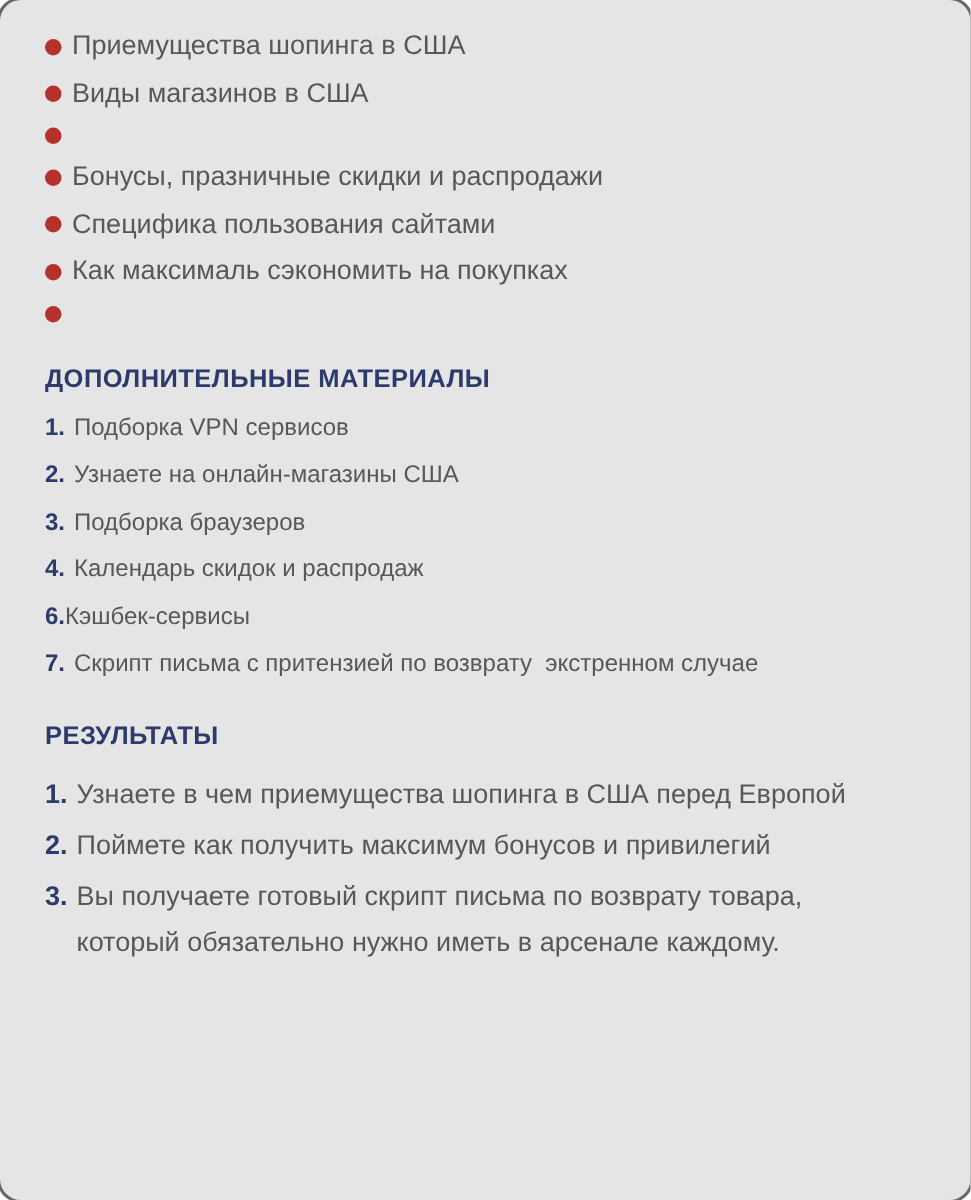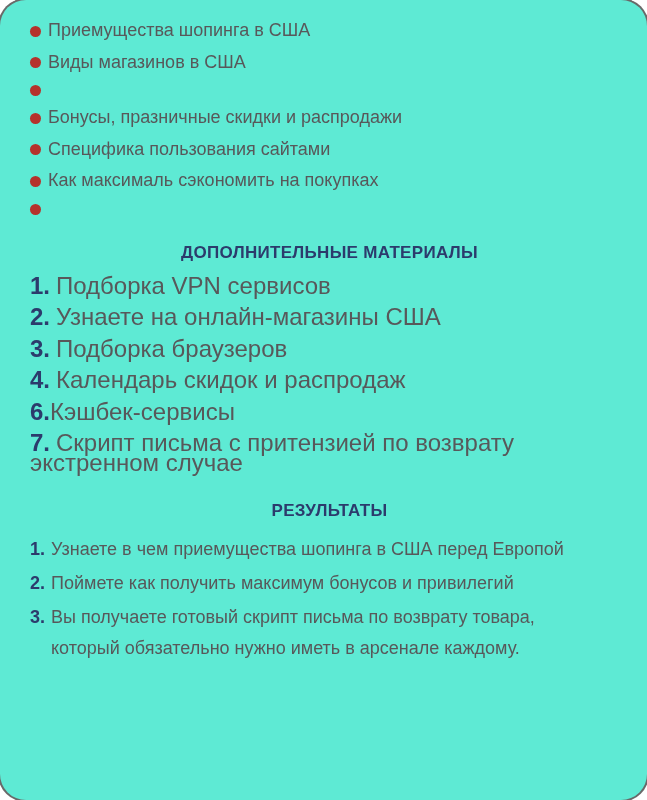--- a/index.html
+++ b/index.html
@@ -8,22 +8,22 @@
     width: 647px;
     height: 800px;
     background: #ffffff;
     font-family: "Liberation Sans", "DejaVu Sans", sans-serif;
   }
   .card {
     position: relative;
     width: 647px;
     height: 800px;
     box-sizing: border-box;
-    background: #5eead4;
-    border-radius: 26px;
+    background: #e5e5e5;
+    border-radius: 14px;
     
     box-shadow: 0 0 0 2px rgba(25,25,25,0.65);
     padding: 21px 18px 0 30px;
     overflow: hidden;
   }
   
   ul.topics {
     list-style: none;
     margin: 0;
     padding: 0;
@@ -46,33 +46,32 @@
     margin-top: 1px;
   }
   
   h2.sec {
     margin: 27px 0 13px 0;
     font-size: 17px;
     line-height: 21px;
     font-weight: 700;
     letter-spacing: 0.3px;
     color: #2c3b6c;
-    text-align: center;
   }
   
   ol.materials {
     list-style: none;
     margin: 0;
     padding: 0;
   }
   ol.materials li {
     line-height: 20px;
     margin-bottom: 11.5px;
     color: #58585a;
-    font-size: 24px;
+    font-size: 16px;
   }
   .num {
     font-weight: 700;
     color: #2c3b6c;
     margin-right: 6px;
   }
   ol.materials li.tight .num { margin-right: 0; }
   .txt, .t-text { white-space: pre-wrap; }
   
   .results { margin-top: 9px; }

